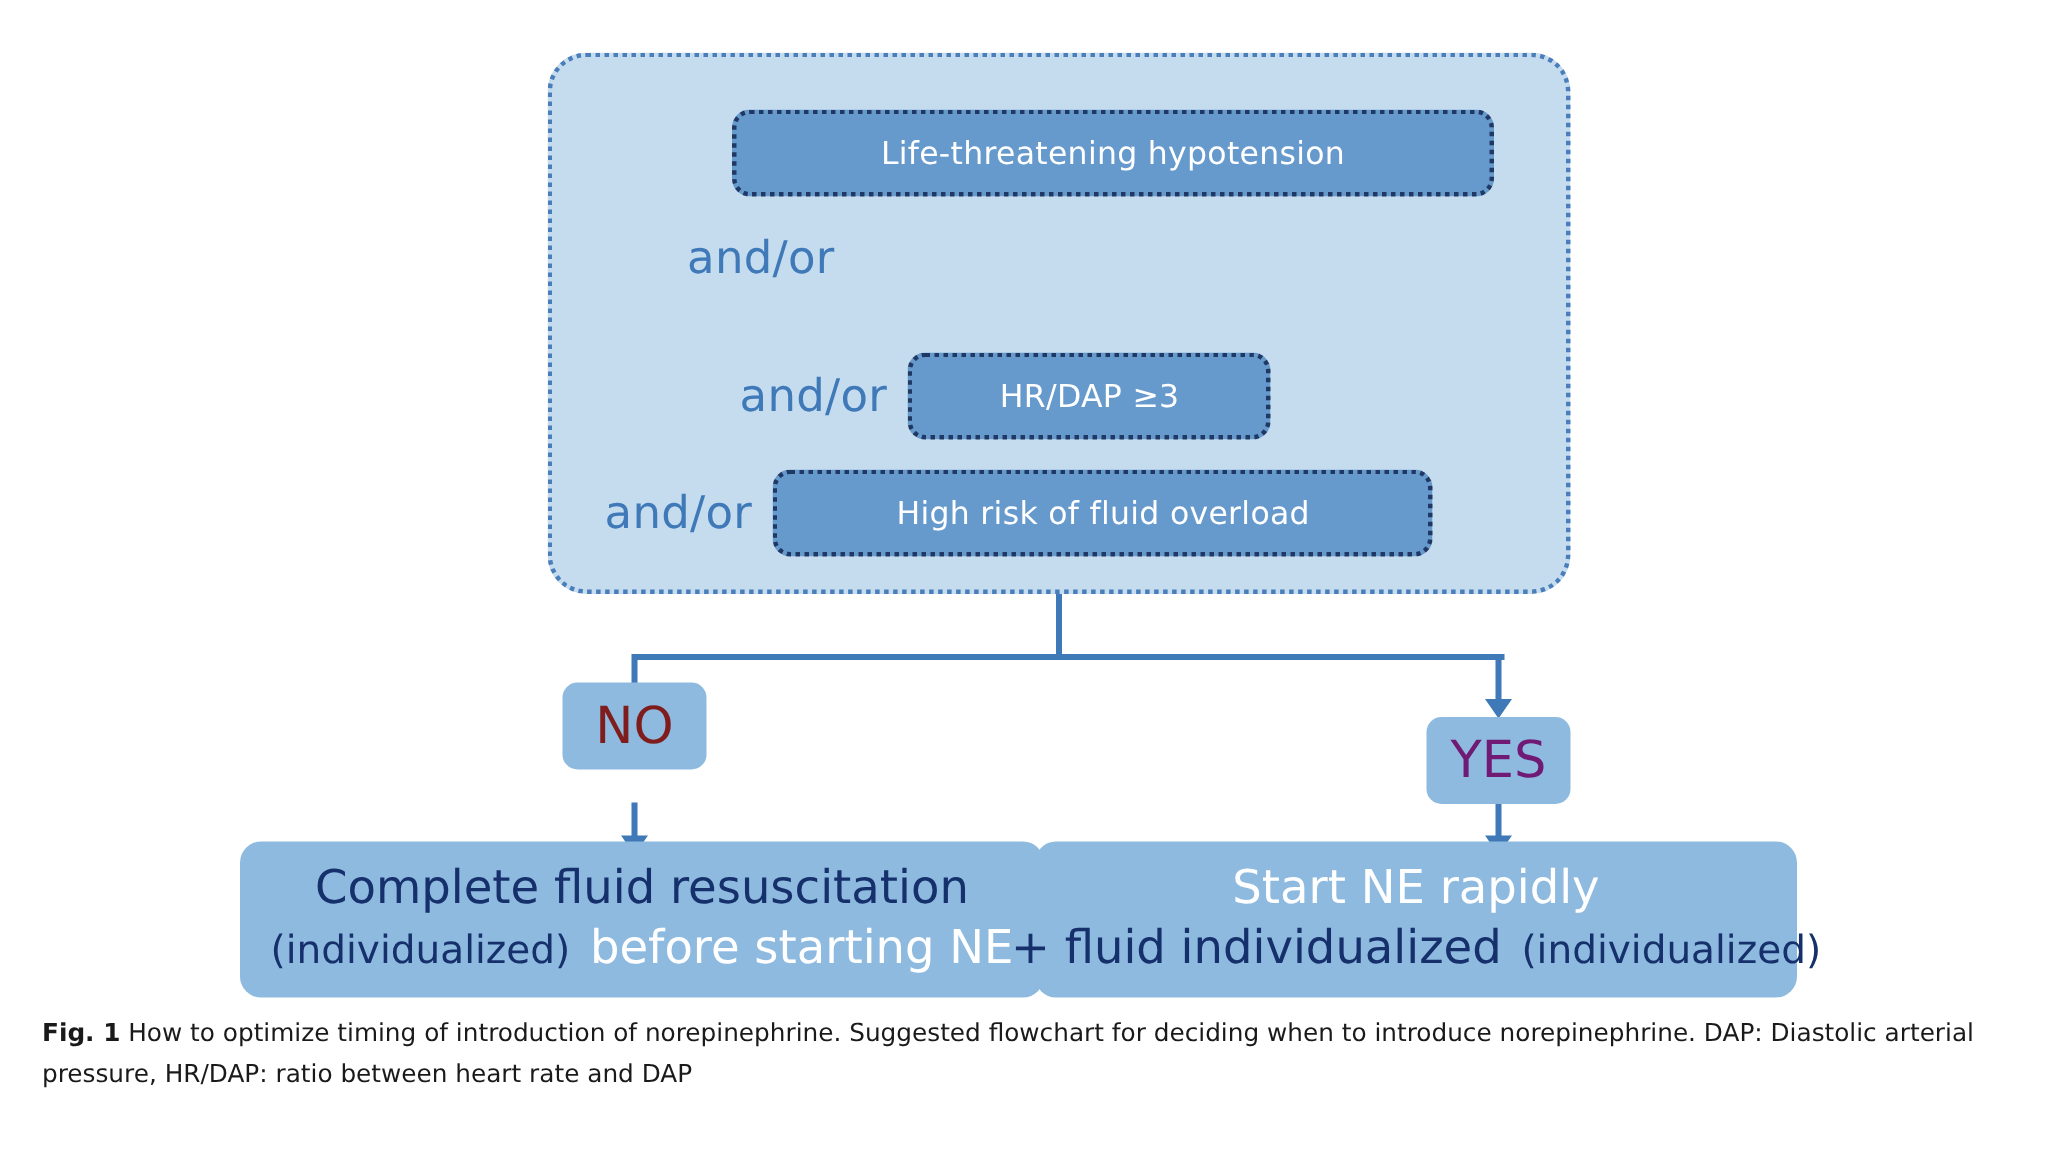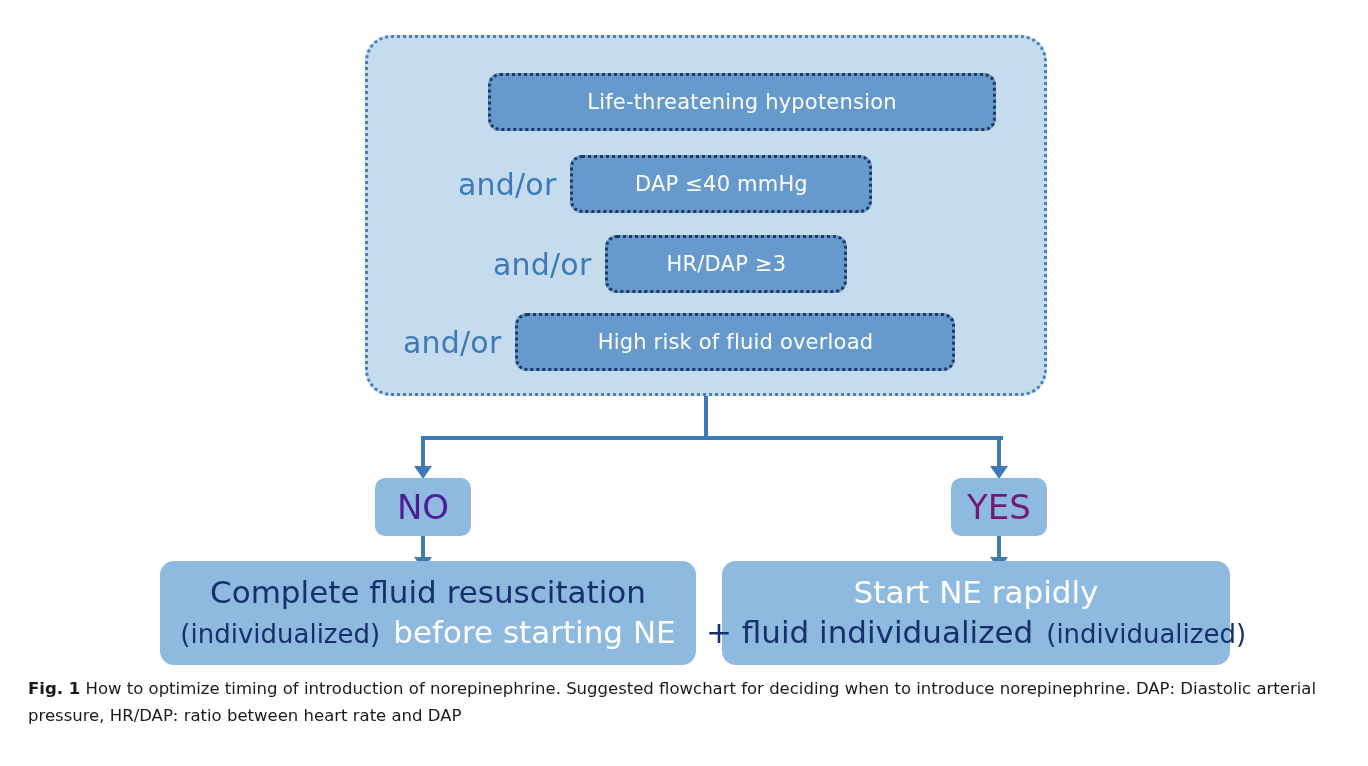--- a/index.html
+++ b/index.html
@@ -113,38 +113,38 @@
     position: absolute;
     background: #8ebae0;
     border-radius: 10px;
     display: flex;
     align-items: center;
     justify-content: center;
     font-size: 34px;
     height: 58px;
     width: 96px;
   }
-  .chip-no  { left: 375px; top: 478px; color: #4c1d95; text-align: right; }
+  .chip-no  { left: 375px; top: 455px; color: #7f1d1d; text-align: right; }
   .chip-yes { left: 951px; top: 478px; color: #701a75; }
 
   
   .outcome {
     position: absolute;
     background: #8ebae0;
     border-radius: 14px;
     display: flex;
     flex-direction: column;
     align-items: center;
     justify-content: center;
     text-align: left;
     line-height: 1.28;
     box-sizing: border-box;
   }
   .outcome-left  { left: 160px; top: 561px; width: 536px; height: 104px; }
-  .outcome-right { left: 722px; top: 561px; width: 508px; height: 104px; }
+  .outcome-right { left: 690px; top: 561px; width: 508px; height: 104px; }
 
   .o-line { white-space: nowrap; }
   .t-navy  { color: #15306b; }
   .t-white { color: #ffffff; }
   .t-lg    { font-size: 31px; }
   .t-sm    { font-size: 26px; }
 
   
   .caption {
     position: absolute;
@@ -164,21 +164,20 @@
 <div class="figure">
 
   <div class="criteria-container">
 
     <div class="criteria-row row-1">
       <div class="crit-box">Life-threatening hypotension</div>
     </div>
 
     <div class="criteria-row row-2">
       <span class="andor">and/or</span>
-      <div class="crit-box">DAP ≤40 mmHg</div>
     </div>
 
     <div class="criteria-row row-3">
       <span class="andor">and/or</span>
       <div class="crit-box">HR/DAP ≥3</div>
     </div>
 
     <div class="criteria-row row-4">
       <span class="andor">and/or</span>
       <div class="crit-box">High risk of fluid overload</div>

